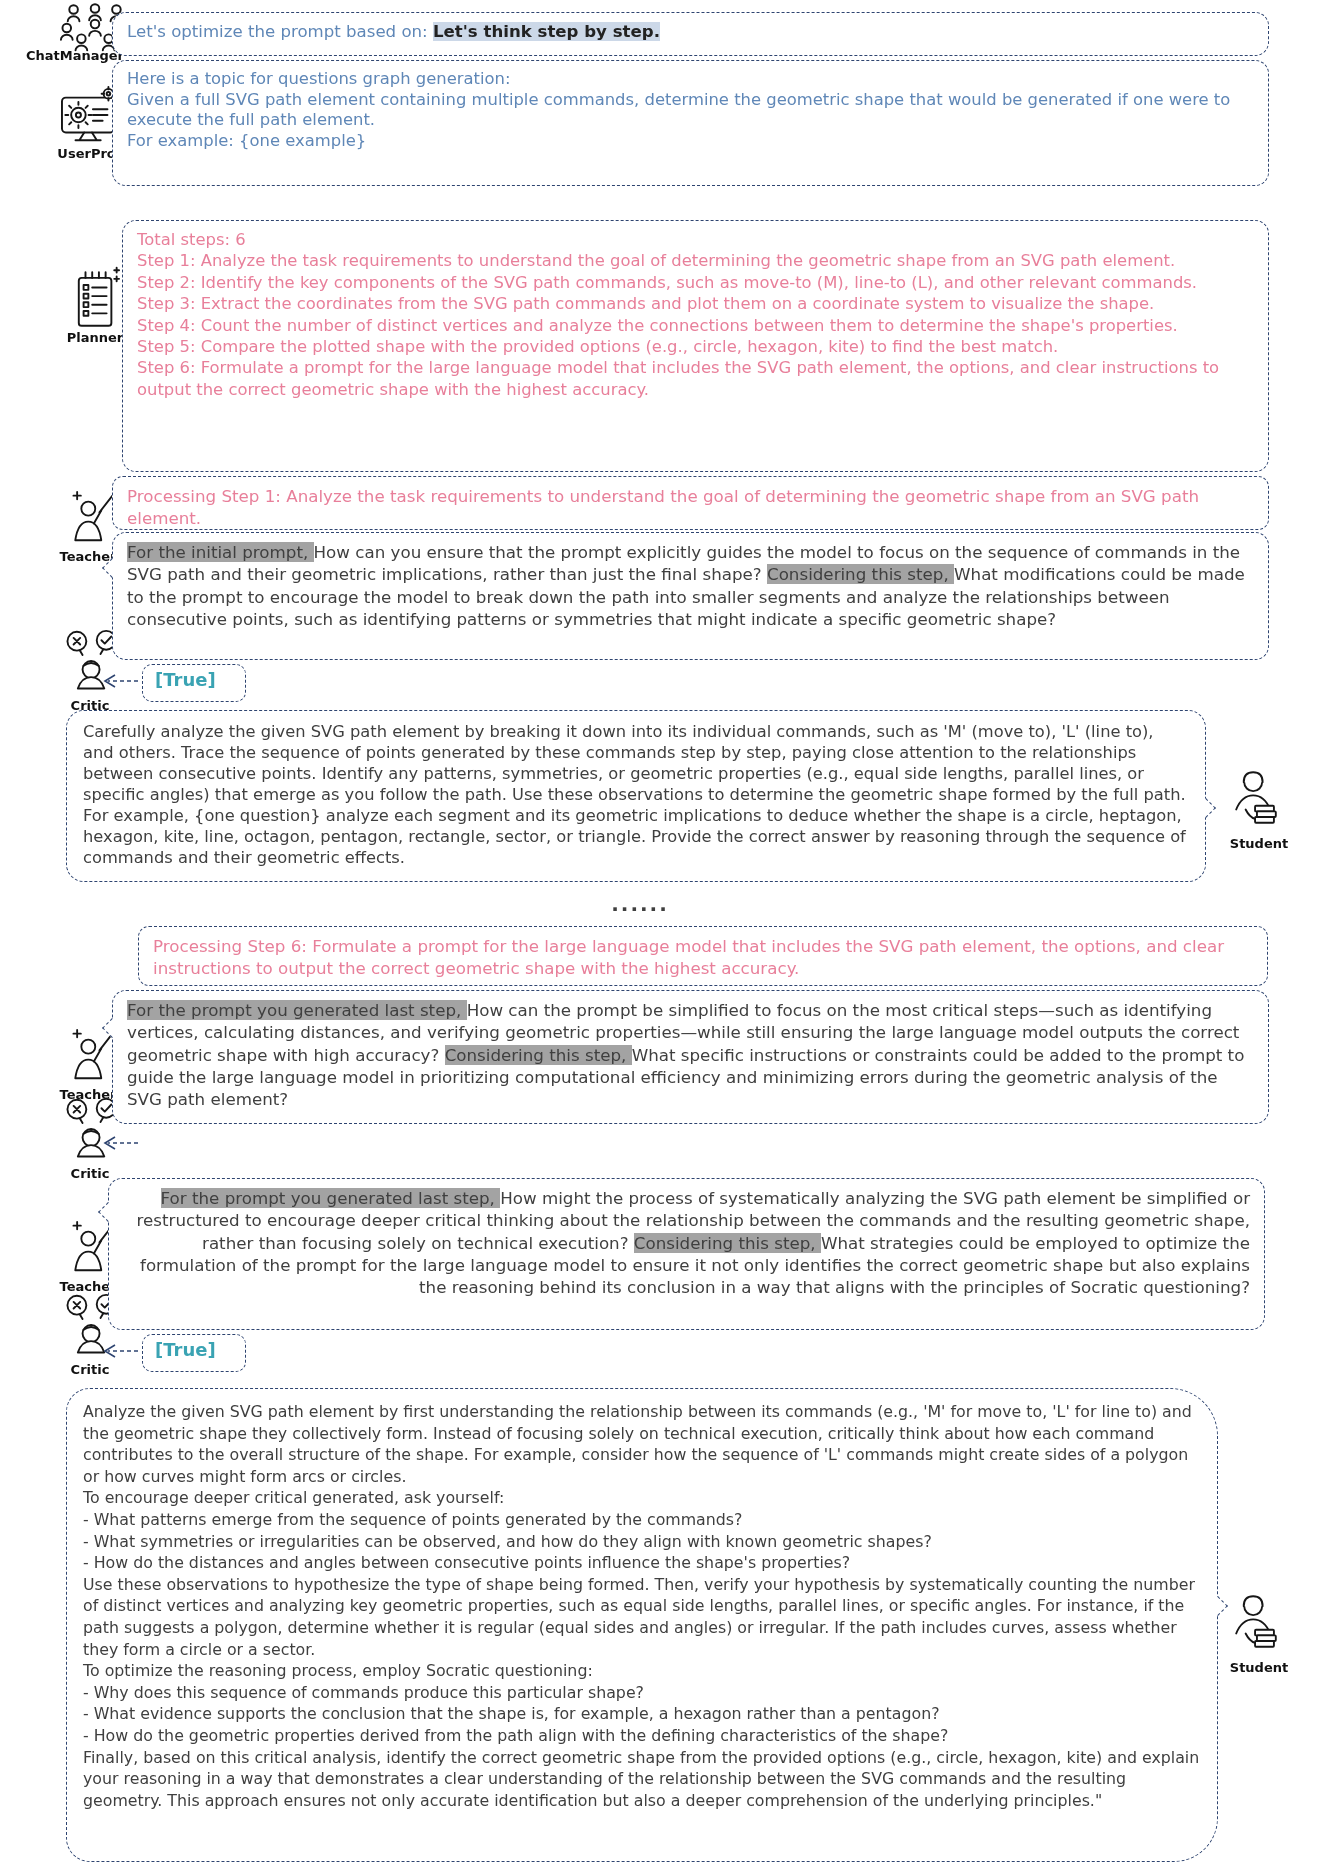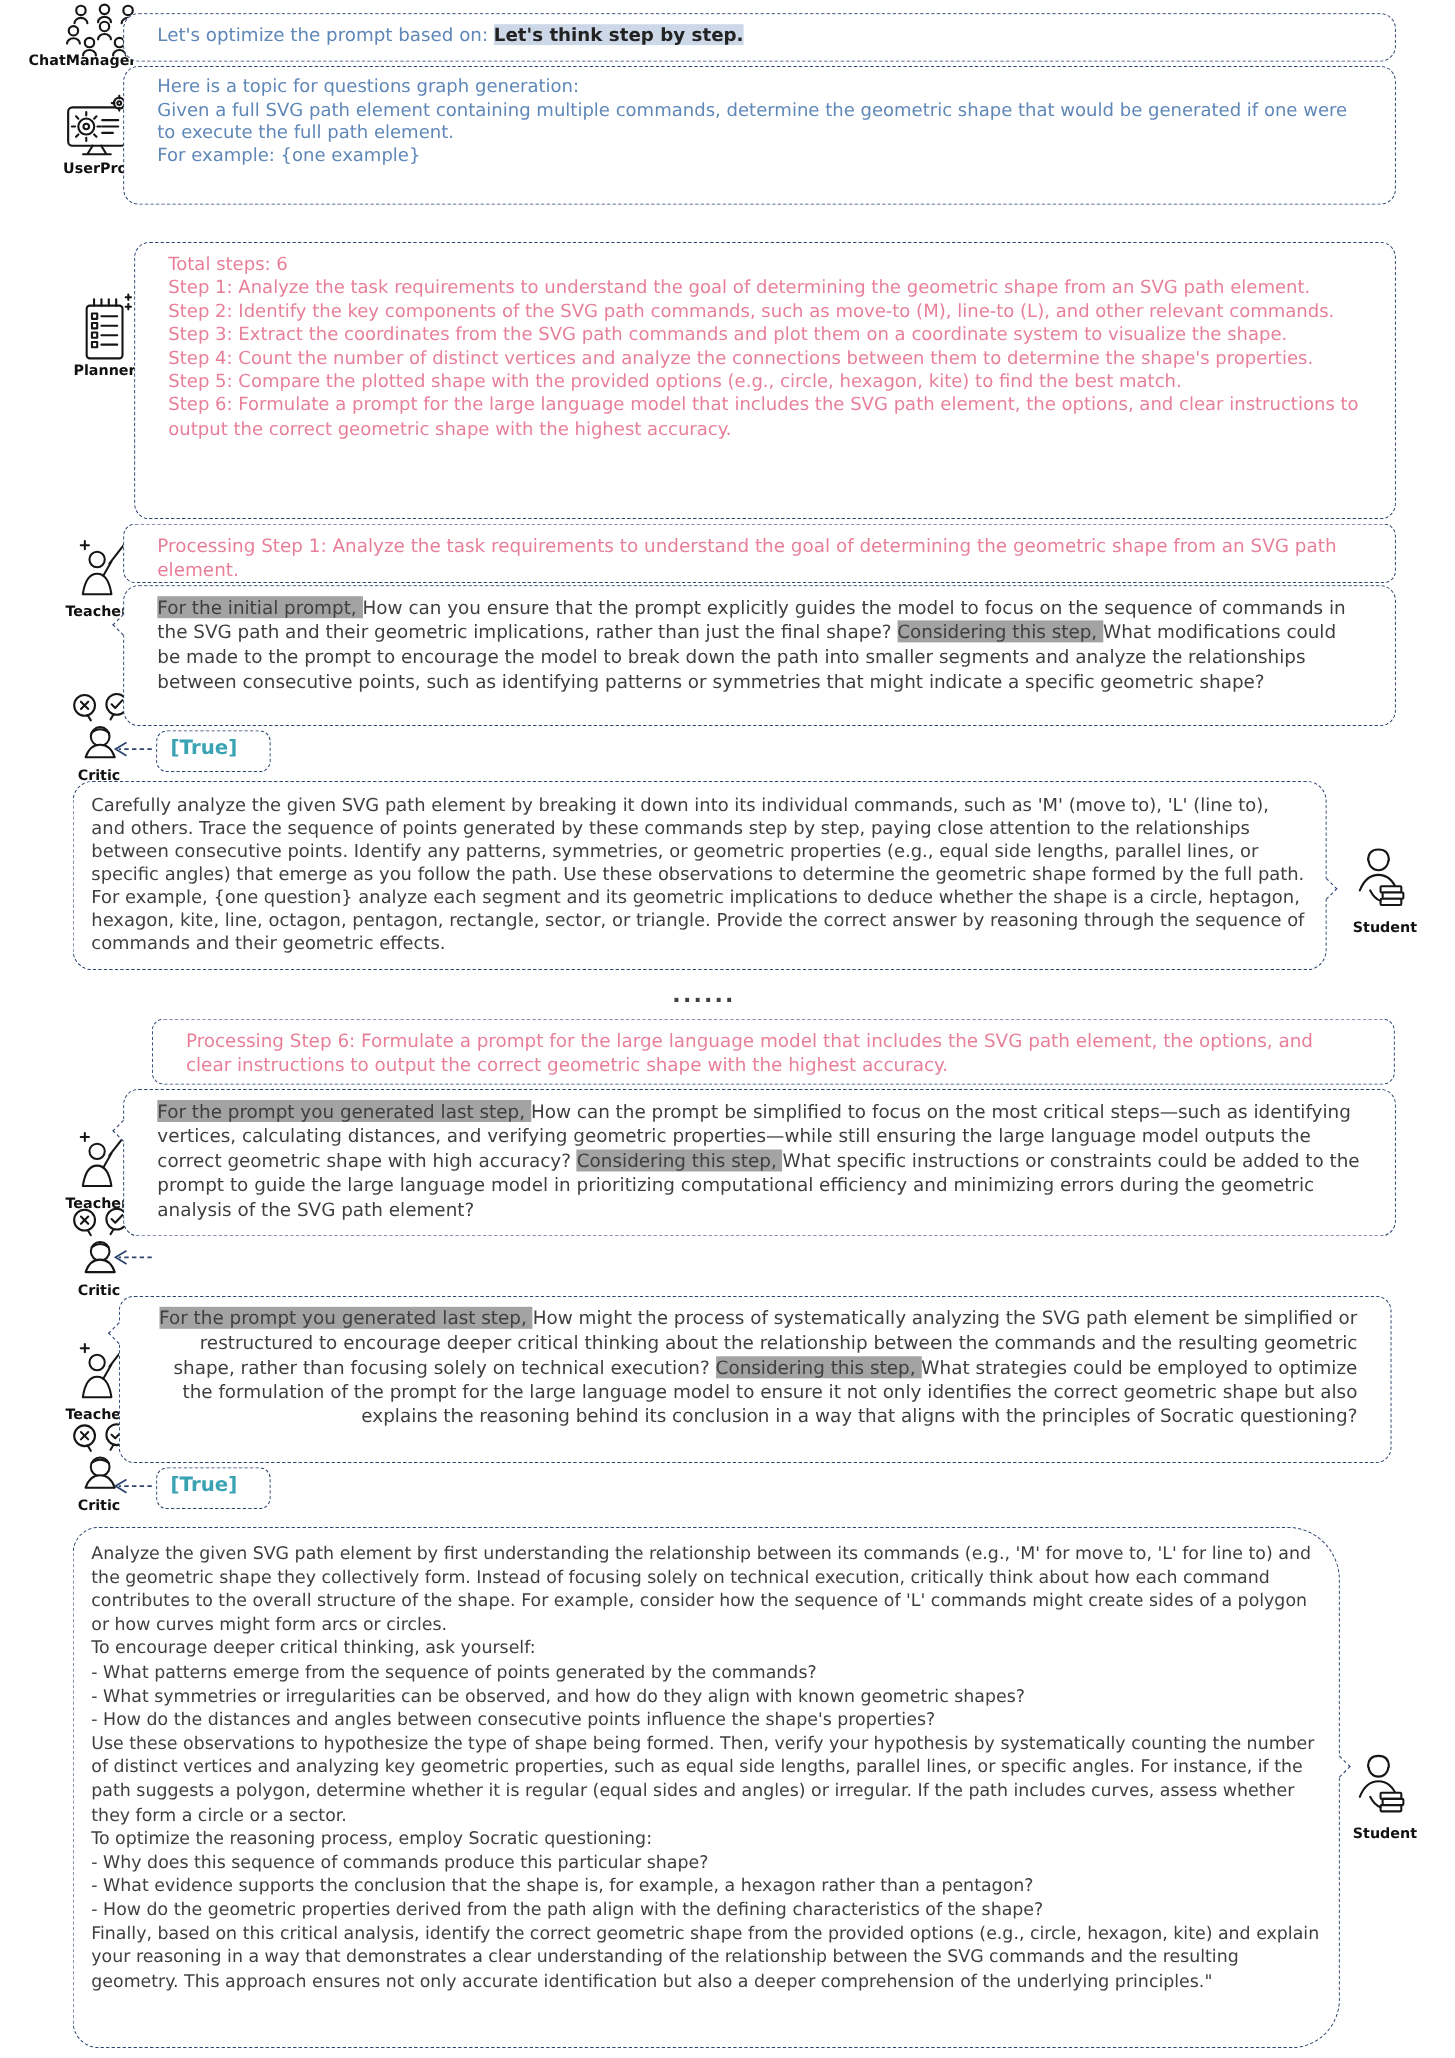--- a/index.html
+++ b/index.html
@@ -1,19 +1,19 @@
 <!DOCTYPE html>
 <html><head>
 <meta charset="utf-8">
 <style>
   html,body{margin:0;padding:0;background:#fff;}
   #figure{position:relative;width:1323px;height:1871px;background:#fff;
           font-family:"DejaVu Sans",sans-serif;overflow:hidden;}
   .bubble{position:absolute;background:#fff;border:1.6px dashed #2e4470;border-radius:14px;
-          padding:8px 30px;font-size:16.6px;line-height:22px;box-sizing:border-box;}
+          padding:8px 14px;font-size:16.6px;line-height:22px;box-sizing:border-box;}
   .blue{color:#5f87b7;}
   .pink{color:#e87f9a;}
   .dark{color:#3f3f3f;}
   .hl{background:#a3a3a3;}
   .cm-hl{background:#ccd8e8;color:#222;font-weight:600;}
   .b-userproxy{font-size:16.4px;line-height:20.6px;}
   .b-planner{font-size:16.4px;line-height:21.4px;}
   .b-teacher{font-size:16.7px;line-height:22.3px;}
   .b-student1{font-size:16.3px;line-height:21px;border-radius:18px;}
   .b-student2{font-size:15.8px;line-height:21.6px;border-radius:24px 48px 44px 24px;}
@@ -267,21 +267,21 @@
         <path d="M19 5 L9 11 L19 17"></path>
       </svg>
   </div>
   <div class="bubble verdict" style="left:142px;top:1334px;width:104px;height:38px;">
     <span>[True]</span>
   </div>
 
   <div class="bubble dark b-student2" style="left:66px;top:1388px;width:1152px;height:474px;padding:12px 16px;">
     <span class="tail-right" style="top:210px;"></span>
     <p class="para">Analyze the given SVG path element by first understanding the relationship between its commands (e.g., 'M' for move to, 'L' for line to) and the geometric shape they collectively form. Instead of focusing solely on technical execution, critically think about how each command contributes to the overall structure of the shape. For example, consider how the sequence of 'L' commands might create sides of a polygon or how curves might form arcs or circles.</p>
-    <p class="para">To encourage deeper critical thinking, ask yourself:</p>
+    <p class="para">To encourage deeper critical generated, ask yourself:</p>
     <p class="para">- What patterns emerge from the sequence of points generated by the commands?</p>
     <p class="para">-  What symmetries or irregularities can be observed, and how do they align with known geometric shapes?</p>
     <p class="para">- How do the distances and angles between consecutive points influence the shape's properties?</p>
     <p class="para">Use these observations to hypothesize the type of shape being formed. Then, verify your hypothesis by systematically counting the number of distinct vertices and analyzing key geometric properties, such as equal side lengths, parallel lines, or specific angles. For instance, if the path suggests a polygon, determine whether it is regular (equal sides and angles) or irregular. If the path includes curves, assess whether they form a circle or a sector.</p>
     <p class="para">To optimize the reasoning process, employ Socratic questioning:</p>
     <p class="para">- Why does this sequence of commands produce this particular shape?</p>
     <p class="para">- What evidence supports the conclusion that the shape is, for example, a hexagon rather than a pentagon?</p>
     <p class="para">-  How do the geometric properties derived from the path align with the defining characteristics of the shape?</p>
     <p class="para">Finally, based on this critical analysis, identify the correct geometric shape from the provided options (e.g., circle, hexagon, kite) and explain your reasoning in a way that demonstrates a clear understanding of the relationship between the SVG commands and the resulting geometry. This approach ensures not only accurate identification but also a deeper comprehension of the underlying principles."</p>
   </div>

